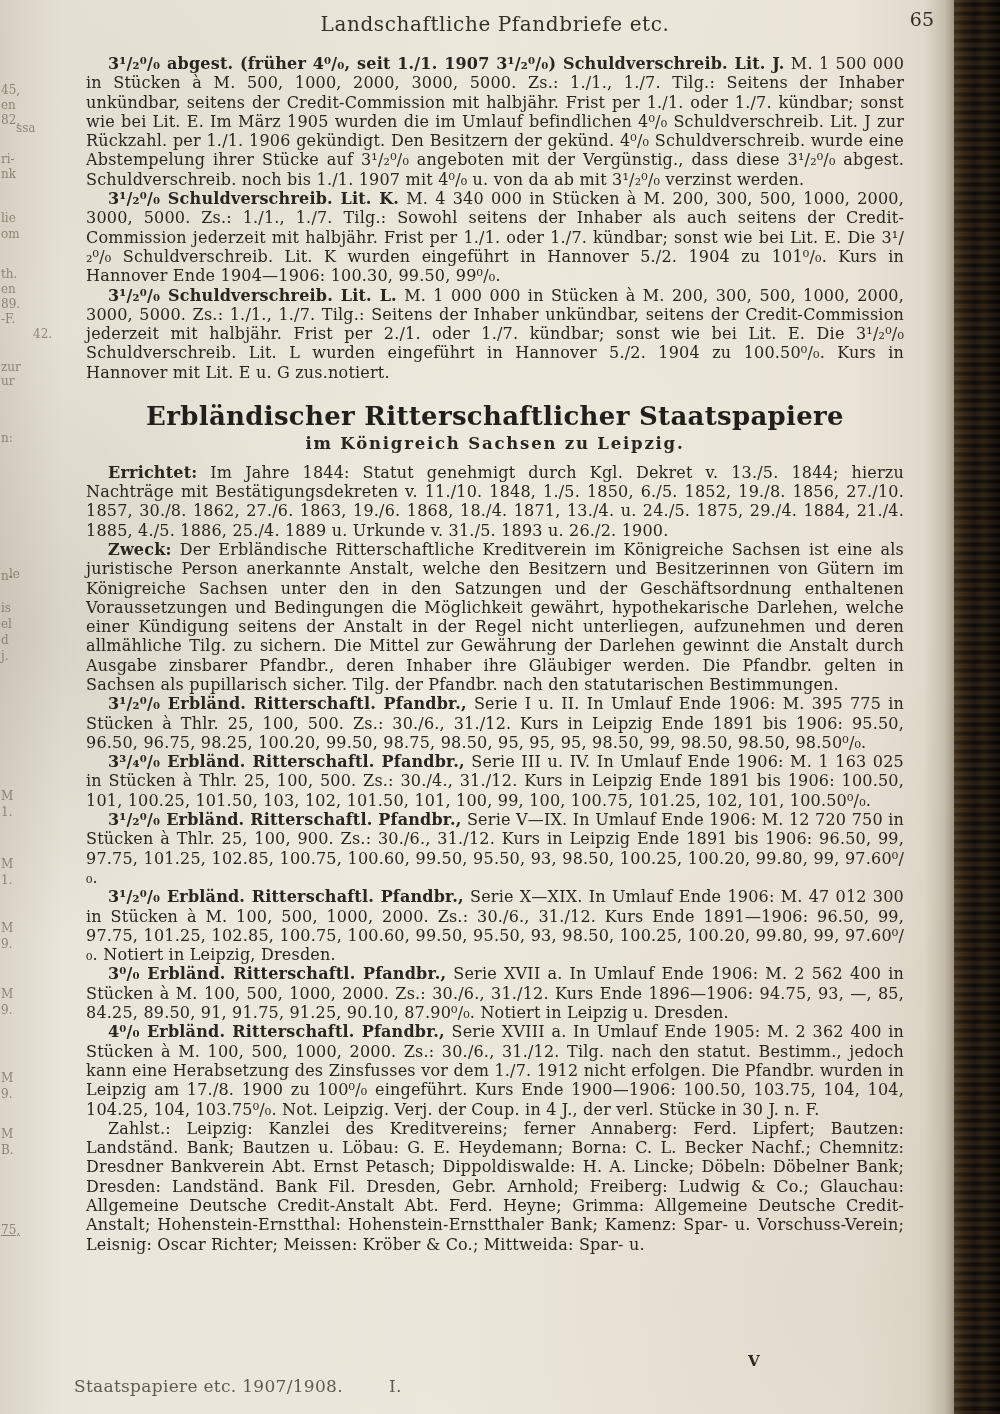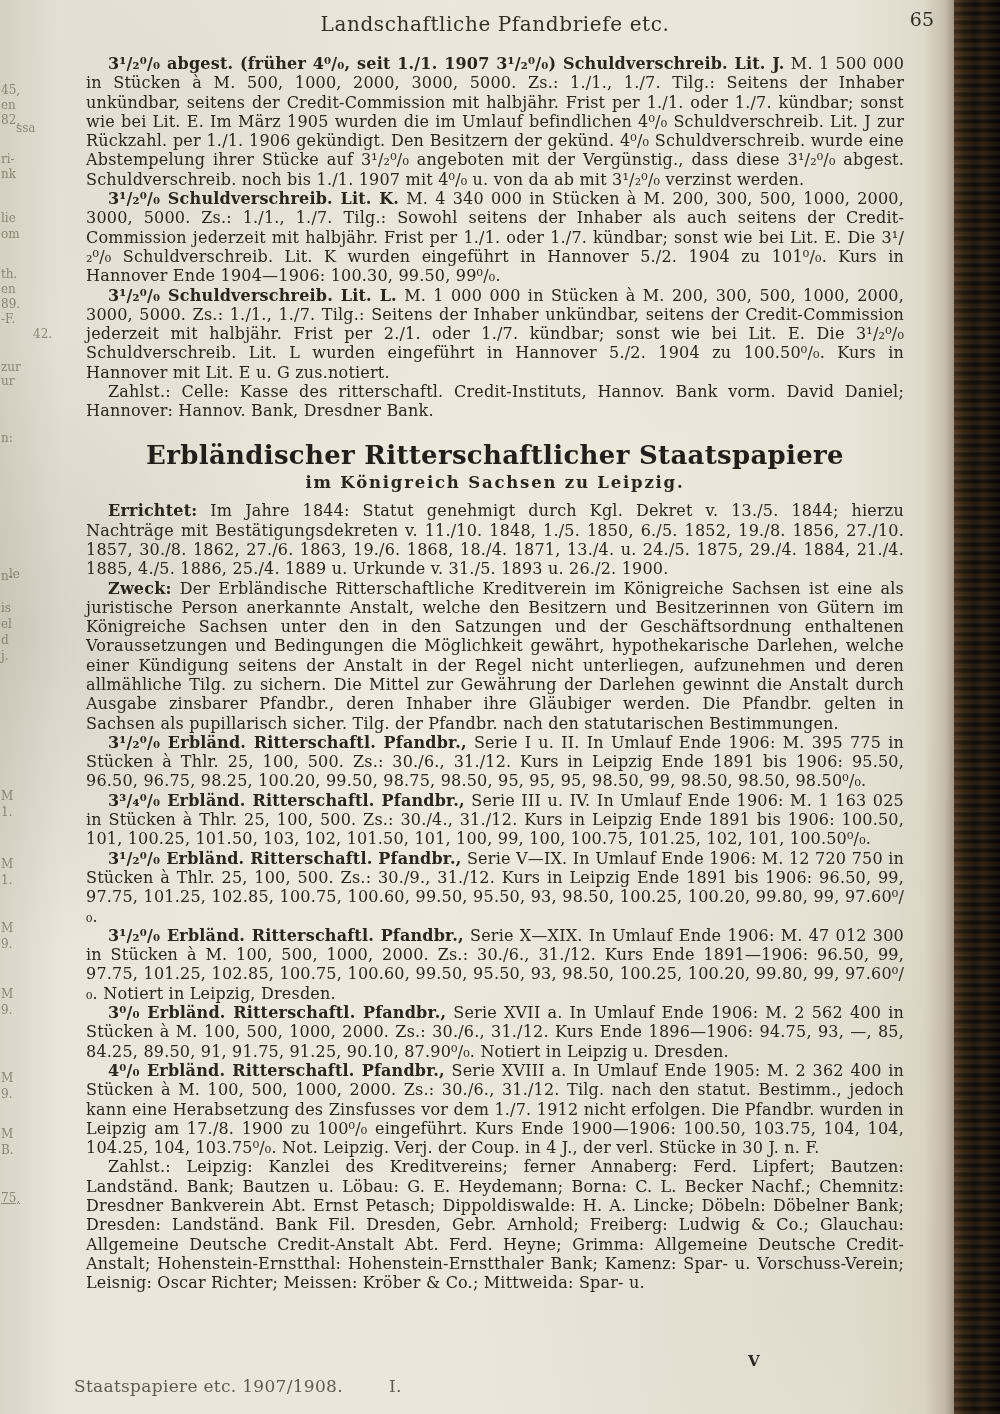--- a/index.html
+++ b/index.html
@@ -103,43 +103,42 @@
       <span class="frag" style="top: 858px;">M</span>
       <span class="frag" style="top: 874px;">1.</span>
       <span class="frag" style="top: 922px;">M</span>
       <span class="frag" style="top: 938px;">9.</span>
       <span class="frag" style="top: 988px;">M</span>
       <span class="frag" style="top: 1004px;">9.</span>
       <span class="frag" style="top: 1072px;">M</span>
       <span class="frag" style="top: 1088px;">9.</span>
       <span class="frag" style="top: 1128px;">M</span>
       <span class="frag" style="top: 1144px;">B.</span>
-      <span class="frag" style="top: 1192px; text-decoration: underline;">75,</span>
+      <span class="frag" style="top: 1224px; text-decoration: underline;">75,</span>
     </div>
 
   <div class="running-head">
     <span>Landschaftliche Pfandbriefe etc.</span>
   </div>
 
   <div class="page-number">65</div>
 
   <div class="text-col">
     <p class="para"><span class="b">3¹/₂⁰/₀ abgest. (früher 4⁰/₀, seit 1./1. 1907 3¹/₂⁰/₀) Schuldverschreib. Lit. J.</span><span> M. 1 500 000 in Stücken à M. 500, 1000, 2000, 3000, 5000. Zs.: 1./1., 1./7. Tilg.: Seitens der Inhaber unkündbar, seitens der Credit-Commission mit halbjähr. Frist per 1./1. oder 1./7. kündbar; sonst wie bei Lit. E. Im März 1905 wurden die im Umlauf befindlichen 4⁰/₀ Schuldverschreib. Lit. J zur Rückzahl. per 1./1. 1906 gekündigt. Den Besitzern der gekünd. 4⁰/₀ Schuldverschreib. wurde eine Abstempelung ihrer Stücke auf 3¹/₂⁰/₀ angeboten mit der Vergünstig., dass diese 3¹/₂⁰/₀ abgest. Schuldverschreib. noch bis 1./1. 1907 mit 4⁰/₀ u. von da ab mit 3¹/₂⁰/₀ verzinst werden.</span></p>
     <p class="para"><span class="b">3¹/₂⁰/₀ Schuldverschreib. Lit. K.</span><span> M. 4 340 000 in Stücken à M. 200, 300, 500, 1000, 2000, 3000, 5000. Zs.: 1./1., 1./7. Tilg.: Sowohl seitens der Inhaber als auch seitens der Credit-Commission jederzeit mit halbjähr. Frist per 1./1. oder 1./7. kündbar; sonst wie bei Lit. E. Die 3¹/₂⁰/₀ Schuldverschreib. Lit. K wurden eingeführt in Hannover 5./2. 1904 zu 101⁰/₀. Kurs in Hannover Ende 1904—1906: 100.30, 99.50, 99⁰/₀.</span></p>
     <p class="para"><span class="b">3¹/₂⁰/₀ Schuldverschreib. Lit. L.</span><span> M. 1 000 000 in Stücken à M. 200, 300, 500, 1000, 2000, 3000, 5000. Zs.: 1./1., 1./7. Tilg.: Seitens der Inhaber unkündbar, seitens der Credit-Commission jederzeit mit halbjähr. Frist per 2./1. oder 1./7. kündbar; sonst wie bei Lit. E. Die 3¹/₂⁰/₀ Schuldverschreib. Lit. L wurden eingeführt in Hannover 5./2. 1904 zu 100.50⁰/₀. Kurs in Hannover mit Lit. E u. G zus.notiert.</span></p>
-    <p class="para"><span>Zahlst.: Celle: Kasse des ritterschaftl. Credit-Instituts, Hannov. Bank vorm. David Daniel; Hannover: Hannov. Bank, Dresdner Bank.</span></p>
 
     <h1 class="main-heading">Erbländischer Ritterschaftlicher Staatspapiere</h1>
     <h2 class="sub-heading">im Königreich Sachsen zu Leipzig.</h2>
 
     <p class="para"><span class="b">Errichtet:</span><span> Im Jahre 1844: Statut genehmigt durch Kgl. Dekret v. 13./5. 1844; hierzu Nachträge mit Bestätigungsdekreten v. 11./10. 1848, 1./5. 1850, 6./5. 1852, 19./8. 1856, 27./10. 1857, 30./8. 1862, 27./6. 1863, 19./6. 1868, 18./4. 1871, 13./4. u. 24./5. 1875, 29./4. 1884, 21./4. 1885, 4./5. 1886, 25./4. 1889 u. Urkunde v. 31./5. 1893 u. 26./2. 1900.</span></p>
     <p class="para"><span class="b">Zweck:</span><span> Der Erbländische Ritterschaftliche Kreditverein im Königreiche Sachsen ist eine als juristische Person anerkannte Anstalt, welche den Besitzern und Besitzerinnen von Gütern im Königreiche Sachsen unter den in den Satzungen und der Geschäftsordnung enthaltenen Voraussetzungen und Bedingungen die Möglichkeit gewährt, hypothekarische Darlehen, welche einer Kündigung seitens der Anstalt in der Regel nicht unterliegen, aufzunehmen und deren allmähliche Tilg. zu sichern. Die Mittel zur Gewährung der Darlehen gewinnt die Anstalt durch Ausgabe zinsbarer Pfandbr., deren Inhaber ihre Gläubiger werden. Die Pfandbr. gelten in Sachsen als pupillarisch sicher. Tilg. der Pfandbr. nach den statutarischen Bestimmungen.</span></p>
     <p class="para"><span class="b">3¹/₂⁰/₀ Erbländ. Ritterschaftl. Pfandbr.,</span><span> Serie I u. II. In Umlauf Ende 1906: M. 395 775 in Stücken à Thlr. 25, 100, 500. Zs.: 30./6., 31./12. Kurs in Leipzig Ende 1891 bis 1906: 95.50, 96.50, 96.75, 98.25, 100.20, 99.50, 98.75, 98.50, 95, 95, 95, 98.50, 99, 98.50, 98.50, 98.50⁰/₀.</span></p>
     <p class="para"><span class="b">3³/₄⁰/₀ Erbländ. Ritterschaftl. Pfandbr.,</span><span> Serie III u. IV. In Umlauf Ende 1906: M. 1 163 025 in Stücken à Thlr. 25, 100, 500. Zs.: 30./4., 31./12. Kurs in Leipzig Ende 1891 bis 1906: 100.50, 101, 100.25, 101.50, 103, 102, 101.50, 101, 100, 99, 100, 100.75, 101.25, 102, 101, 100.50⁰/₀.</span></p>
-    <p class="para"><span class="b">3¹/₂⁰/₀ Erbländ. Ritterschaftl. Pfandbr.,</span><span> Serie V—IX. In Umlauf Ende 1906: M. 12 720 750 in Stücken à Thlr. 25, 100, 500. Zs.: 30./9., 31./12. Kurs in Leipzig Ende 1891 bis 1906: 96.50, 99, 97.75, 101.25, 102.85, 100.75, 100.60, 99.50, 95.50, 93, 98.50, 100.25, 100.20, 99.80, 99, 97.60⁰/₀.</span></p>
+    <p class="para"><span class="b">3¹/₂⁰/₀ Erbländ. Ritterschaftl. Pfandbr.,</span><span> Serie V—IX. In Umlauf Ende 1906: M. 12 720 750 in Stücken à Thlr. 25, 100, 900. Zs.: 30./6., 31./12. Kurs in Leipzig Ende 1891 bis 1906: 96.50, 99, 97.75, 101.25, 102.85, 100.75, 100.60, 99.50, 95.50, 93, 98.50, 100.25, 100.20, 99.80, 99, 97.60⁰/₀.</span></p>
     <p class="para"><span class="b">3¹/₂⁰/₀ Erbländ. Ritterschaftl. Pfandbr.,</span><span> Serie X—XIX. In Umlauf Ende 1906: M. 47 012 300 in Stücken à M. 100, 500, 1000, 2000. Zs.: 30./6., 31./12. Kurs Ende 1891—1906: 96.50, 99, 97.75, 101.25, 102.85, 100.75, 100.60, 99.50, 95.50, 93, 98.50, 100.25, 100.20, 99.80, 99, 97.60⁰/₀. Notiert in Leipzig, Dresden.</span></p>
     <p class="para"><span class="b">3⁰/₀ Erbländ. Ritterschaftl. Pfandbr.,</span><span> Serie XVII a. In Umlauf Ende 1906: M. 2 562 400 in Stücken à M. 100, 500, 1000, 2000. Zs.: 30./6., 31./12. Kurs Ende 1896—1906: 94.75, 93, —, 85, 84.25, 89.50, 91, 91.75, 91.25, 90.10, 87.90⁰/₀. Notiert in Leipzig u. Dresden.</span></p>
     <p class="para"><span class="b">4⁰/₀ Erbländ. Ritterschaftl. Pfandbr.,</span><span> Serie XVIII a. In Umlauf Ende 1905: M. 2 362 400 in Stücken à M. 100, 500, 1000, 2000. Zs.: 30./6., 31./12. Tilg. nach den statut. Bestimm., jedoch kann eine Herabsetzung des Zinsfusses vor dem 1./7. 1912 nicht erfolgen. Die Pfandbr. wurden in Leipzig am 17./8. 1900 zu 100⁰/₀ eingeführt. Kurs Ende 1900—1906: 100.50, 103.75, 104, 104, 104.25, 104, 103.75⁰/₀. Not. Leipzig. Verj. der Coup. in 4 J., der verl. Stücke in 30 J. n. F.</span></p>
     <p class="para"><span>Zahlst.: Leipzig: Kanzlei des Kreditvereins; ferner Annaberg: Ferd. Lipfert; Bautzen: Landständ. Bank; Bautzen u. Löbau: G. E. Heydemann; Borna: C. L. Becker Nachf.; Chemnitz: Dresdner Bankverein Abt. Ernst Petasch; Dippoldiswalde: H. A. Lincke; Döbeln: Döbelner Bank; Dresden: Landständ. Bank Fil. Dresden, Gebr. Arnhold; Freiberg: Ludwig &amp; Co.; Glauchau: Allgemeine Deutsche Credit-Anstalt Abt. Ferd. Heyne; Grimma: Allgemeine Deutsche Credit-Anstalt; Hohenstein-Ernstthal: Hohenstein-Ernstthaler Bank; Kamenz: Spar- u. Vorschuss-Verein; Leisnig: Oscar Richter; Meissen: Kröber &amp; Co.; Mittweida: Spar- u.</span></p>
   </div>
 
   <div class="sig">V</div>
 
   <div class="footer">
     <span>Staatspapiere etc. 1907/1908.</span><span class="vol">I.</span>

